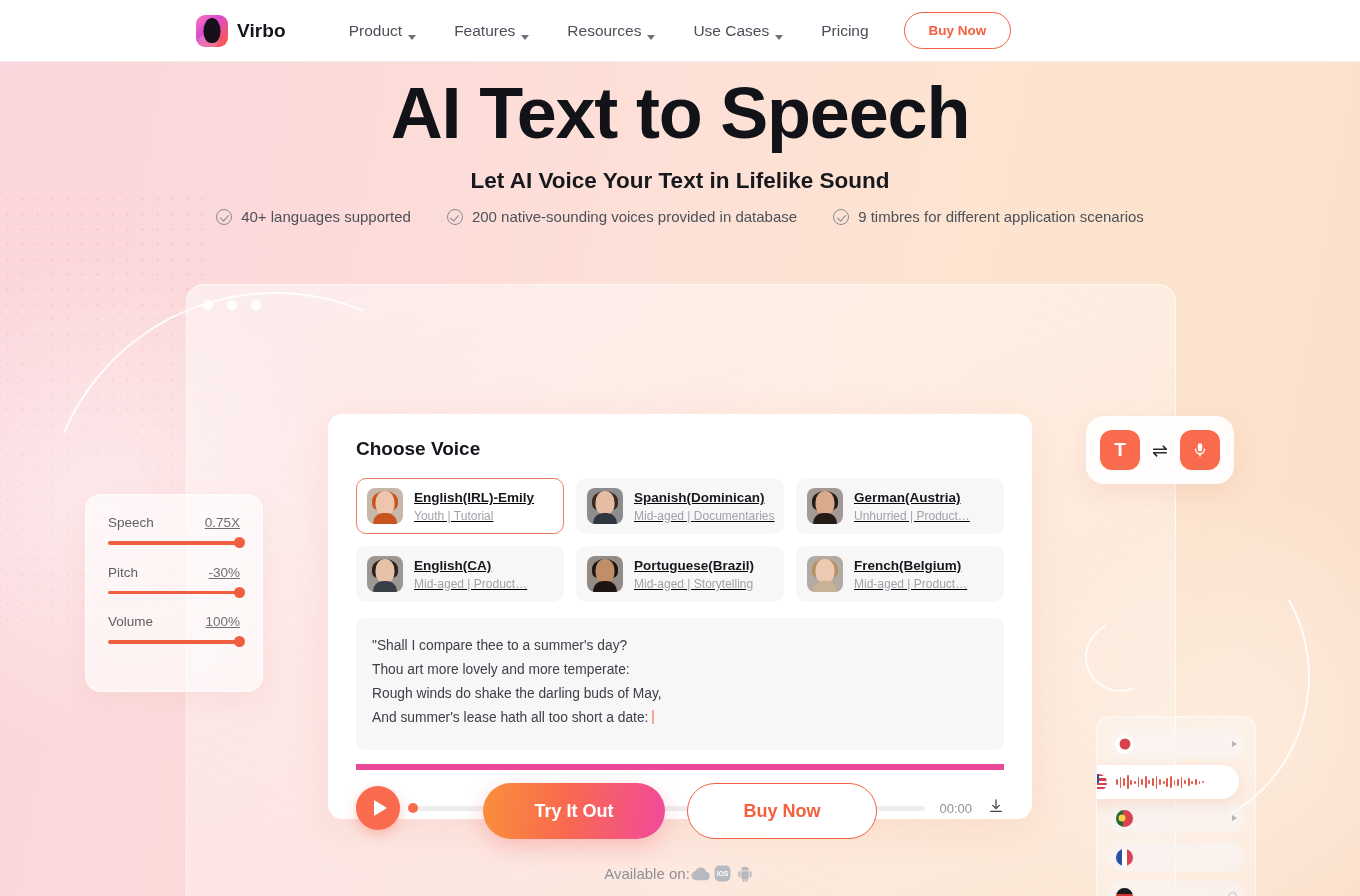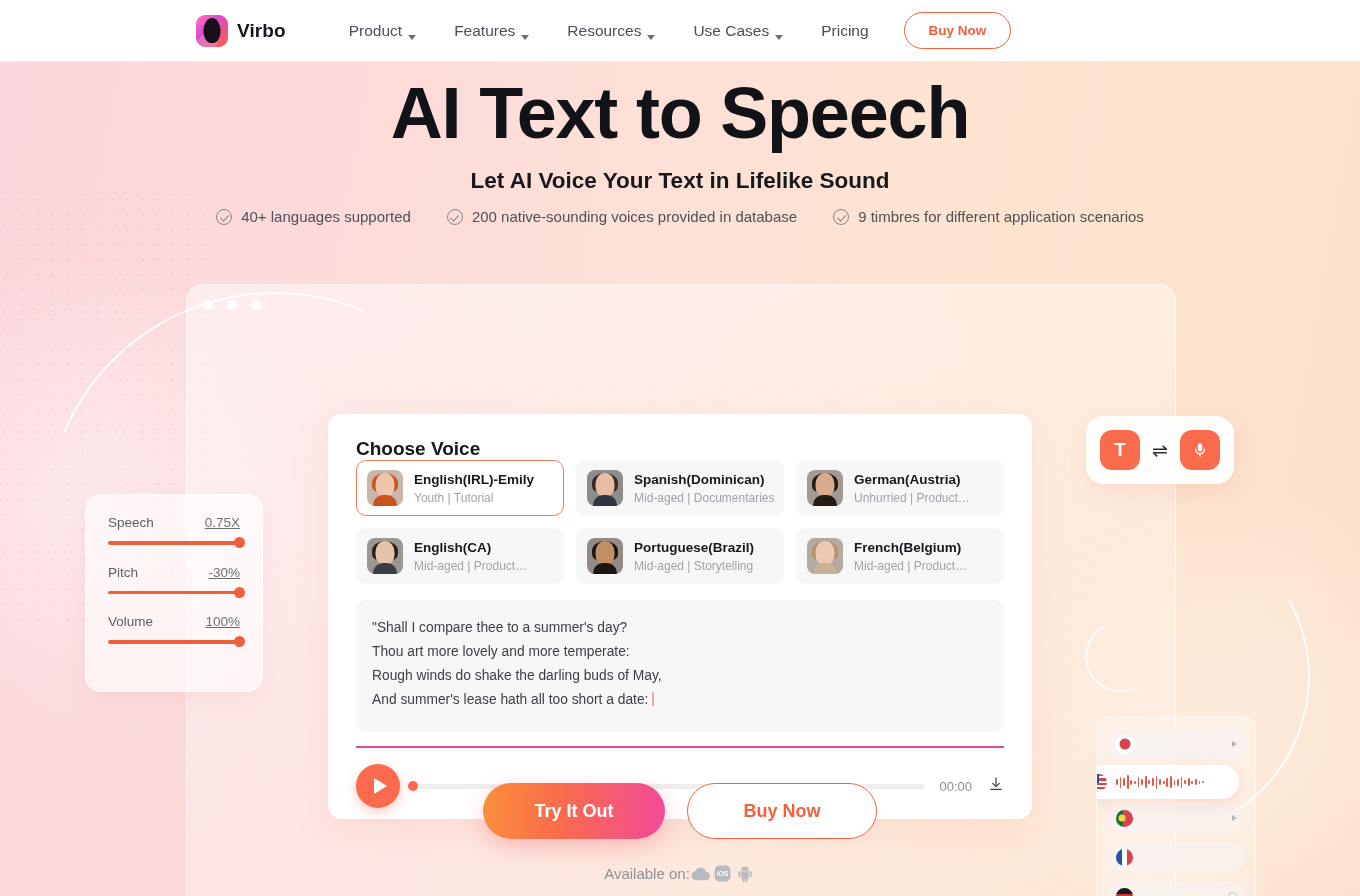--- a/index.html
+++ b/index.html
@@ -127,21 +127,21 @@
   .mock-dots { position: absolute; left: 16px; top: 15px; display: flex; gap: 14px; }
   .mock-dot { width: 10px; height: 10px; border-radius: 50%; background: #fff; opacity: .92; }
 
   
   .card {
     position: absolute; left: 328px; top: 352px; width: 704px; height: 405px;
     background: #fff; border-radius: 14px;
     box-shadow: 0 10px 38px rgba(226,120,100,.12);
     padding: 24px 28px 0 28px;
   }
-  .card-title { font-size: 19px; font-weight: bold; color: #14161c; }
+  .card-title { font-size: 19px; font-weight: bold; color: #14161c; margin-bottom: 18px; }
 
   .voice-grid { display: grid; grid-template-columns: repeat(3, 1fr); gap: 12px; }
   .voice {
     background: #f7f7f8; border-radius: 10px; border: 1.5px solid transparent;
     padding: 9px 10px; display: flex; align-items: center; gap: 11px;
     cursor: pointer; min-height: 56px; overflow: hidden;
   }
   .voice.active { background: #fff; border-color: #ef7d60; }
   .avatar { width: 36px; height: 36px; border-radius: 8px; flex: none;
             position: relative; overflow: hidden; }
@@ -150,35 +150,35 @@
     width: 19px; height: 24px; border-radius: 48% 48% 44% 44%;
   }
   .avatar .neck {
     position: absolute; left: 50%; bottom: 0; transform: translateX(-50%);
     width: 24px; height: 11px; border-radius: 10px 10px 0 0;
   }
   .avatar .hair {
     position: absolute; left: 50%; top: 8%; transform: translateX(-50%);
     width: 26px; height: 20px; border-radius: 50% 50% 35% 35%;
   }
-  .v-text { min-width: 0; }
+  .v-text { min-width: 0; text-decoration: underline; }
   .v-name { font-size: 13.5px; font-weight: bold; color: #16181d;
             white-space: nowrap; overflow: hidden; text-overflow: ellipsis; }
   .v-meta { font-size: 12px; color: #a0a3a9; margin-top: 3px;
             white-space: nowrap; overflow: hidden; text-overflow: ellipsis; }
 
   .script-box {
     margin-top: 16px; background: #f7f7f8; border-radius: 9px;
     padding: 16px 16px 14px 16px; height: 132px;
   }
   .script-line { font-size: 13.8px; color: #3c4047; line-height: 24px; }
   .caret-bar { display: inline-block; width: 1.4px; height: 14px;
                background: #f0a898; vertical-align: -2px; margin-left: 4px; }
 
-  .player { margin-top: 14px; border-top: 2px solid #ec4899;
+  .player { margin-top: 14px; border-top: 6px solid #ec4899;
             display: flex; align-items: center; gap: 0; padding-top: 16px; }
   .play-btn { width: 44px; height: 44px; border-radius: 50%; background: #fa6a4c;
               display: flex; align-items: center; justify-content: center;
               cursor: pointer; flex: none;
               box-shadow: 0 4px 12px rgba(250,106,76,.35); }
   .play-tri { width: 0; height: 0; border-left: 13px solid #fff;
               border-top: 8px solid transparent; border-bottom: 8px solid transparent;
               margin-left: 4px; }
   .track-wrap { flex: 1; display: flex; align-items: center; margin: 0 14px 0 8px; position: relative; }
   .track { height: 5px; background: #efeeee; border-radius: 3px; flex: 1; }

